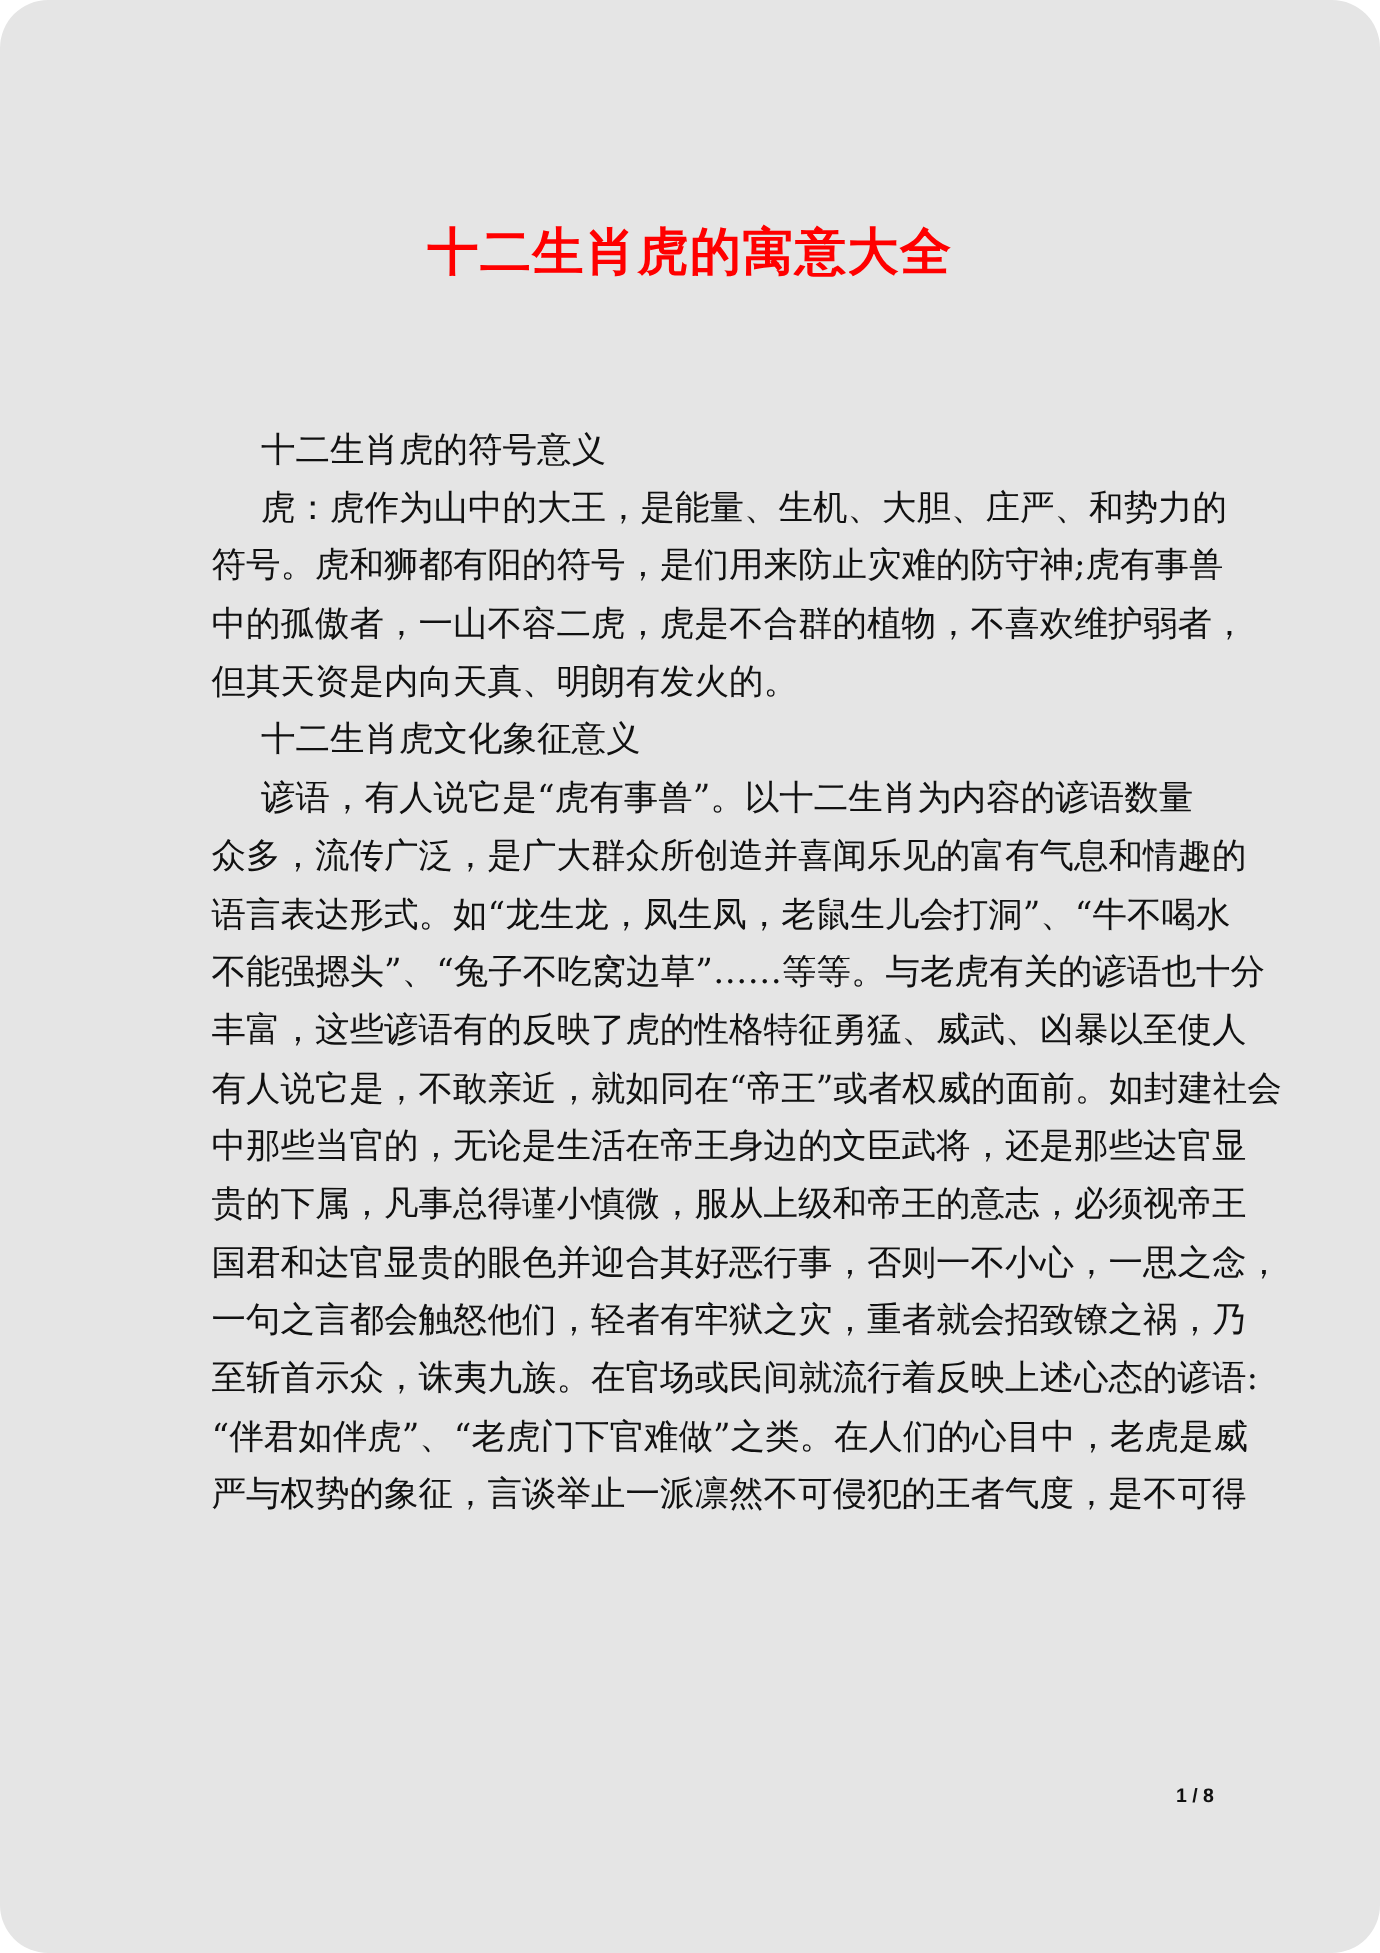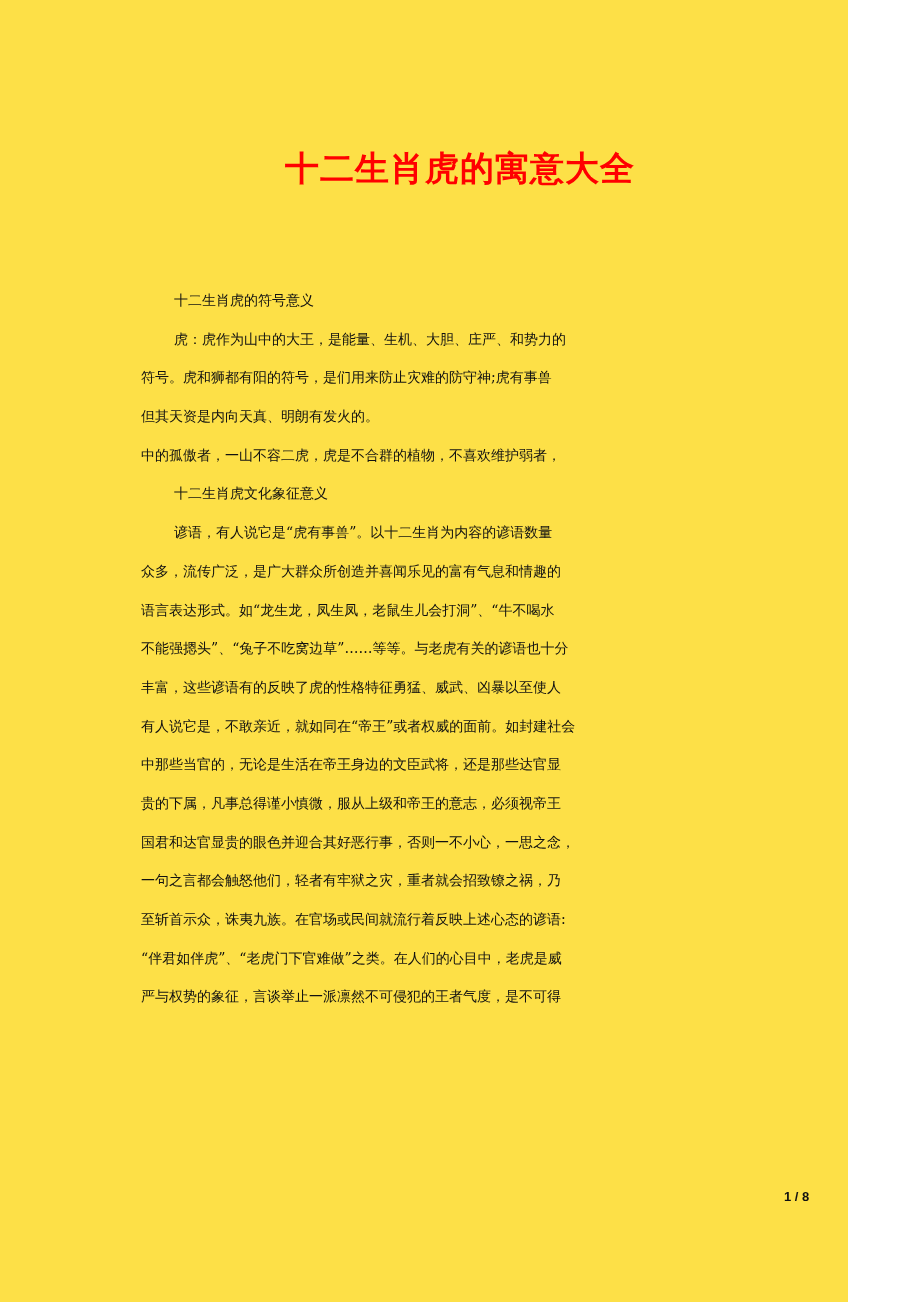--- a/index.html
+++ b/index.html
@@ -1,46 +1,46 @@
 <!DOCTYPE html>
 <html><head>
 <meta charset="utf-8">
 <style>
   html, body { margin:0; padding:0; background:#ffffff; }
   body { width:920px; height:1302px; position:relative; overflow:hidden; }
-  .page { position:absolute; left:0; top:0; width:848px; height:1302px; background:#fde047; }
+  .page { position:absolute; left:0; top:0; width:920px; height:1302px; background:#e5e5e5;border-radius:32px; }
   .title {
     position:absolute; left:0; top:146px; width:920px; text-align:center;
     font-family:"DejaVu Serif","Liberation Serif",serif; font-size:34px; font-weight:bold;
     color:#ff0000; letter-spacing:1px; line-height:44px;
   }
   .body-text {
     position:absolute; left:141px; top:281px; width:655px;
-    font-family:"DejaVu Serif","Liberation Serif",serif; font-size:14px; color:#111;
+    font-family:"DejaVu Serif","Liberation Serif",serif; font-size:23px; color:#111;
     line-height:38.7px;
   }
   .line { white-space:nowrap; height:38.7px; }
   .indent { padding-left:33px; }
   .page-num {
     position:absolute; left:748px; top:1189px; font-family:"Liberation Sans",sans-serif;
     font-size:13px; font-weight:bold; color:#111;margin-left:36px;
   }
 </style>
 </head>
 <body>
 
 <div class="page">
   <div class="title">十二生肖虎的寓意大全</div>
 
   <div class="body-text">
     <div class="line indent">十二生肖虎的符号意义</div>
     <div class="line indent">虎：虎作为山中的大王，是能量、生机、大胆、庄严、和势力的</div>
     <div class="line">符号。虎和狮都有阳的符号，是们用来防止灾难的防守神;虎有事兽</div>
+    <div class="line">中的孤傲者，一山不容二虎，虎是不合群的植物，不喜欢维护弱者，</div>
     <div class="line">但其天资是内向天真、明朗有发火的。</div>
-    <div class="line">中的孤傲者，一山不容二虎，虎是不合群的植物，不喜欢维护弱者，</div>
     <div class="line indent">十二生肖虎文化象征意义</div>
     <div class="line indent">谚语，有人说它是“虎有事兽”。以十二生肖为内容的谚语数量</div>
     <div class="line">众多，流传广泛，是广大群众所创造并喜闻乐见的富有气息和情趣的</div>
     <div class="line">语言表达形式。如“龙生龙，凤生凤，老鼠生儿会打洞”、“牛不喝水</div>
     <div class="line">不能强摁头”、“兔子不吃窝边草”……等等。与老虎有关的谚语也十分</div>
     <div class="line">丰富，这些谚语有的反映了虎的性格特征勇猛、威武、凶暴以至使人</div>
     <div class="line">有人说它是，不敢亲近，就如同在“帝王”或者权威的面前。如封建社会</div>
     <div class="line">中那些当官的，无论是生活在帝王身边的文臣武将，还是那些达官显</div>
     <div class="line">贵的下属，凡事总得谨小慎微，服从上级和帝王的意志，必须视帝王</div>
     <div class="line">国君和达官显贵的眼色并迎合其好恶行事，否则一不小心，一思之念，</div>

